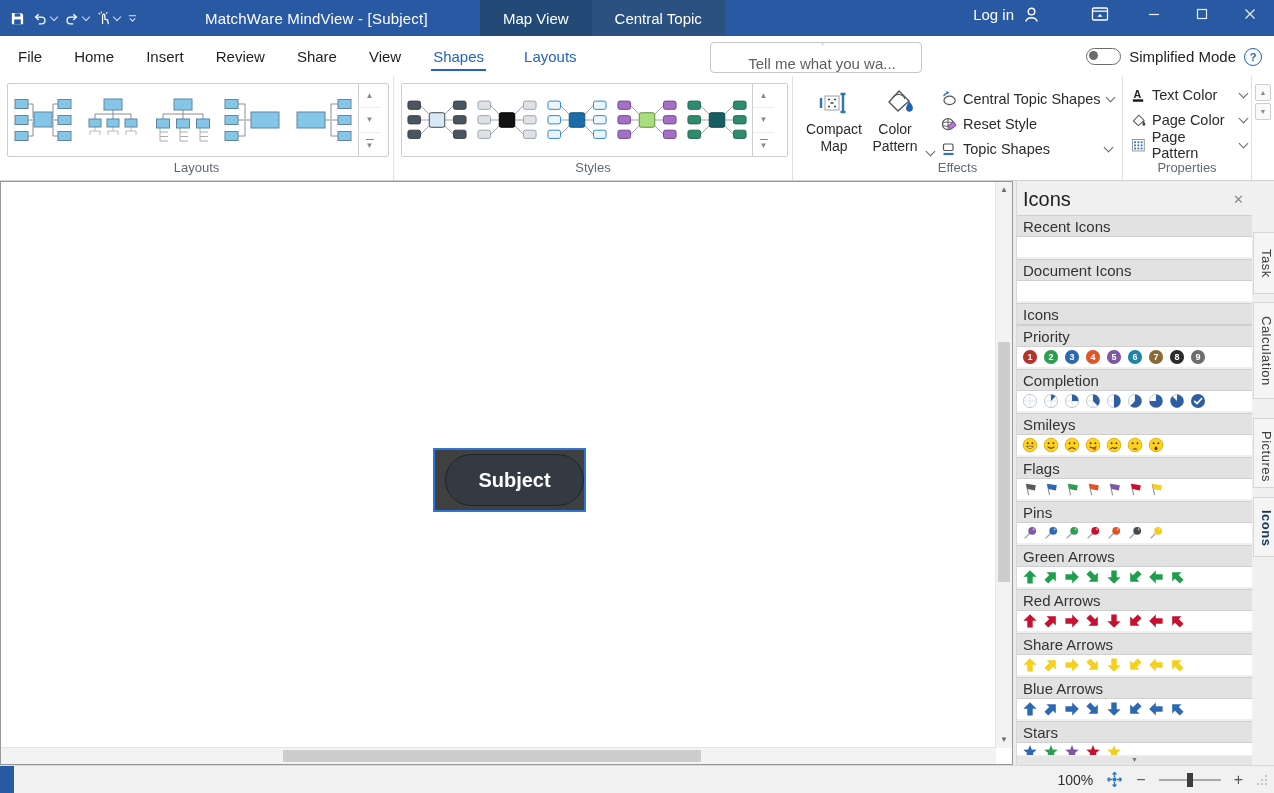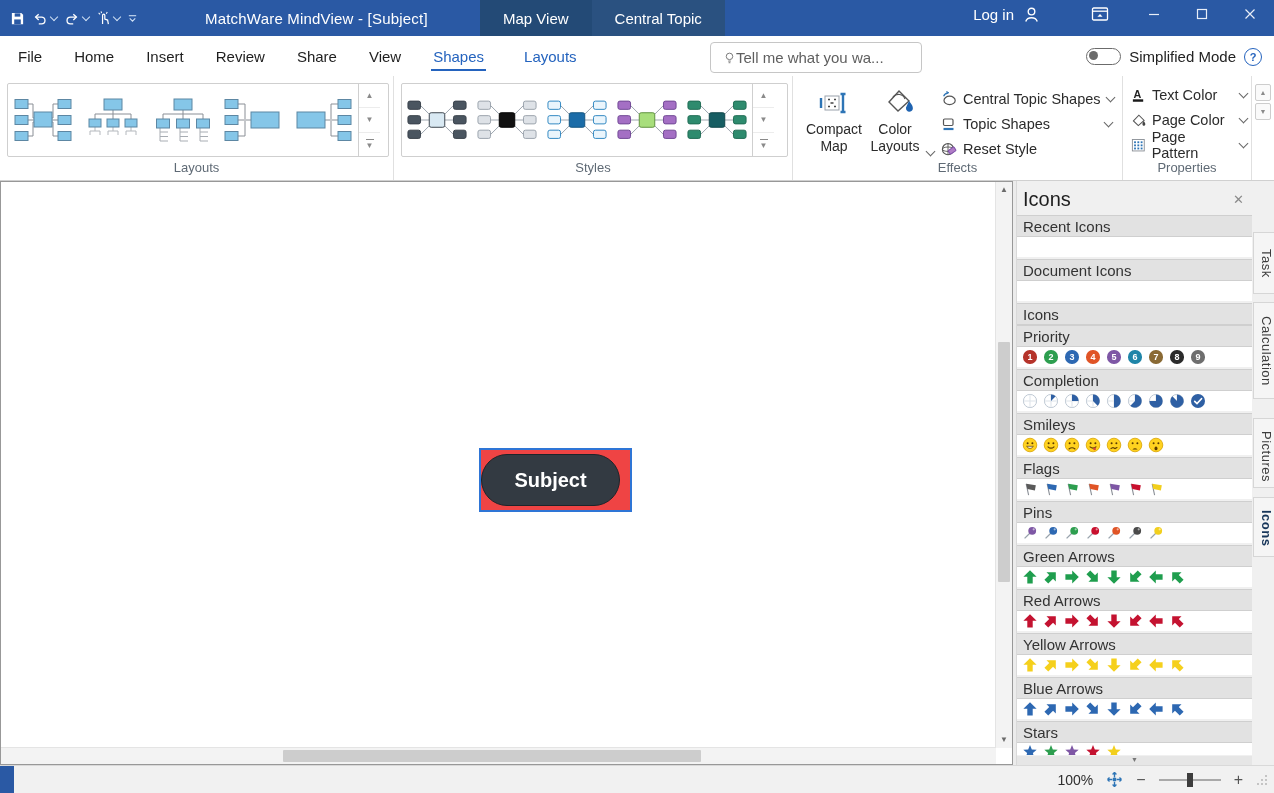--- a/index.html
+++ b/index.html
@@ -21,21 +21,21 @@
   .winbtn{width:48px;height:36px;display:flex;align-items:center;justify-content:center;}
   .rdo{width:44px;height:36px;display:flex;align-items:center;justify-content:center;margin-right:8px;}
   
   .ribbon-tabs{position:absolute;top:36px;left:0;right:0;height:40px;background:#fff;display:flex;align-items:center;}
   .rtab{margin:0 14px;font-size:15px;color:#1e1e1e;height:100%;display:flex;align-items:center;position:relative;padding:0 2px;}
   .rtab:first-child{margin-left:16px;}
   .rtab.active{color:#2463be;}
   .rtab.active::after{content:"";position:absolute;bottom:5px;left:0;right:0;height:2px;background:#2463be;}
   .rtab.contextual{color:#2463be;margin-left:22px;}
   .tellme{position:absolute;left:710px;top:6px;width:198px;height:29px;border:1px solid #c6c6c6;border-radius:4px;
-          display:flex;align-items:center;padding-left:12px;color:#5f5f5f;font-size:15px;background:#fff;}
+          display:flex;align-items:center;gap:9px;padding-left:12px;color:#5f5f5f;font-size:15px;background:#fff;flex-direction:column;}
   .simplified{position:absolute;right:12px;top:6px;height:29px;display:flex;align-items:center;gap:8px;font-size:15px;color:#222;}
   .toggle{width:33px;height:15px;border:1.5px solid #6b6b6b;border-radius:9px;position:relative;}
   .toggle .knob{position:absolute;left:2px;top:1.5px;width:9px;height:9px;border-radius:50%;background:#6b6b6b;}
   .helpq{width:16px;height:16px;border:1.5px solid #2463be;border-radius:50%;color:#2463be;font-size:11px;font-weight:bold;
          display:flex;align-items:center;justify-content:center;}
   
   .ribbon-body{position:absolute;top:76px;left:0;right:0;height:105px;background:#fff;border-bottom:1px solid #d0d0d0;
                display:flex;box-sizing:border-box;}
   .rgroup{position:relative;height:100%;border-right:1px solid #e0e0e0;box-sizing:border-box;}
   .glabel{position:absolute;bottom:5px;left:0;right:0;text-align:center;font-size:13px;color:#5f6a75;}
@@ -60,21 +60,21 @@
           font-size:7px;color:#8a8a8a;background:#fafafa;}
   
   .workspace{position:absolute;top:181px;left:0;right:0;bottom:28px;background:#ececec;}
   .canvas{position:absolute;left:0;top:0;width:1013px;height:584px;background:#fff;border:1px solid #989898;box-sizing:border-box;}
   .vsb{position:absolute;right:0;top:0;width:16px;bottom:16px;background:#f3f3f3;border-left:1px solid #e4e4e4;}
   .vsb .sb-arrow{position:absolute;left:0;right:0;text-align:center;font-size:8px;color:#6b6b6b;line-height:16px;height:16px;}
   .vsb .thumb{position:absolute;left:2px;right:2px;top:160px;height:240px;background:#cdcdcd;border-radius:1px;}
   .hsb{position:absolute;left:0;right:16px;bottom:0;height:16px;background:#f3f3f3;border-top:1px solid #e4e4e4;}
   .hsb .thumb{position:absolute;top:2px;bottom:2px;left:282px;width:418px;background:#cdcdcd;border-radius:1px;}
   .subject-sel{position:absolute;left:432px;top:266px;width:149px;height:60px;border:2px solid #2e75d6;
-               display:flex;align-items:center;justify-content:flex-start;background:#ef4444;margin-left:46px;}
+               display:flex;align-items:center;justify-content:flex-end;background:#404040;}
   .subject-node{width:137px;height:50px;background:#333a42;border:1px solid #1f242a;border-radius:26px;
                 display:flex;align-items:center;justify-content:center;color:#fff;font-weight:bold;font-size:20px;}
   
   .icons-panel{position:absolute;left:1016px;width:236px;top:0;bottom:0;background:#f0f0f0;overflow:hidden;
                border-left:1px solid #d9d9d9;box-sizing:border-box;}
   .panel-head{height:32px;display:flex;align-items:center;justify-content:space-between;padding:2px 8px 0 6px;
               font-size:20px;color:#1e1e1e;}
   .panel-x{font-size:13px;color:#8a8a8a;}
   .sec-h{height:20px;background:#e2e2e2;border-top:1px solid #cfcfcf;border-bottom:1px solid #cfcfcf;
          font-size:15px;color:#333;padding-left:6px;display:flex;align-items:center;}
@@ -372,50 +372,50 @@
         </div>
         <div class="bigbtn">
           <span class="bicon">
             <svg width="34" height="32" viewBox="0 0 34 32">
                 <path d="M6 15 L16 4 L26 14 L15 24 Z" fill="#fff" stroke="#555" stroke-width="1.4"></path>
                 <path d="M10 10 a7 7 0 0 1 12 2" fill="none" stroke="#555" stroke-width="1.2"></path>
                 <path d="M26 14 C30 18.5 31 22 28.5 24 C26 26 22.5 24 23 20.5 Z" fill="#1f63b0"></path>
               </svg>
           </span>
           <span class="cs-label">
-            <span style="width:58px;white-space:pre-line;">Color Layouts</span>
+            <span style="width:58px;white-space:pre-line;">Color Pattern</span>
             <span class="chev"></span>
           </span>
         </div>
         <div class="smallstack" style="width:212px;">
           <div class="smallbtn">
             <svg width="16" height="16" viewBox="0 0 16 16">
                 <path d="M2.6 5.2 A6 6 0 0 1 7.6 1.6" fill="none" stroke="#2e75b6" stroke-width="1.2"></path>
                 <path d="M7.6 1.6 l-2.2 -1.2 M7.6 1.6 l-2.4 1.4" stroke="#2e75b6" stroke-width="1"></path>
                 <ellipse cx="8.6" cy="9.4" rx="5.6" ry="4.2" fill="#fff" stroke="#555" stroke-width="1.2"></ellipse>
               </svg>
             <span>Central Topic Shapes</span>
             <span class="chev"></span>
           </div>
           <div class="smallbtn">
             <svg width="16" height="16" viewBox="0 0 16 16">
-                <rect x="2.5" y="3" width="9.5" height="6.5" rx="1.2" fill="#fff" stroke="#555" stroke-width="1.2"></rect>
-                <path d="M2.5 13 h10" stroke="#2e75b6" stroke-width="2.2"></path>
-              </svg>
-            <span>Topic Shapes</span>
-            <span class="chev mlauto"></span>
-          </div>
-          <div class="smallbtn">
-            <svg width="16" height="16" viewBox="0 0 16 16">
                 <circle cx="7" cy="8.2" r="5.6" fill="none" stroke="#555" stroke-width="1.1"></circle>
                 <ellipse cx="7" cy="8.2" rx="5.6" ry="2.2" fill="none" stroke="#555" stroke-width="0.9"></ellipse>
                 <path d="M7 2.6 v11.2" stroke="#555" stroke-width="0.9"></path>
                 <rect x="7.6" y="7.4" width="7" height="4.4" rx="0.8" transform="rotate(-35 11 9.6)" fill="#b07cc6" stroke="#7d4fa8"></rect>
               </svg>
             <span>Reset Style</span>
+          </div>
+          <div class="smallbtn">
+            <svg width="16" height="16" viewBox="0 0 16 16">
+                <rect x="2.5" y="3" width="9.5" height="6.5" rx="1.2" fill="#fff" stroke="#555" stroke-width="1.2"></rect>
+                <path d="M2.5 13 h10" stroke="#2e75b6" stroke-width="2.2"></path>
+              </svg>
+            <span>Topic Shapes</span>
+            <span class="chev mlauto"></span>
           </div>
         </div>
       </div>
       <div class="glabel">Effects</div>
     </div>
 
     <div class="rgroup props" style="width:129px;">
       <div class="smallstack" style="margin-left:8px;padding-top:6px;">
         <div class="smallbtn">
           <svg width="15" height="16" viewBox="0 0 16 16">
@@ -818,21 +818,21 @@
               <svg viewBox="0 0 16 16" width="16" height="16">
                 <path d="M8 1.2 L14.6 7.8 H10.7 V14.6 H5.3 V7.8 H1.4 Z" fill="#c41230" transform="rotate(270 8 8)"></path>
               </svg>
             </span>
             <span class="pic">
               <svg viewBox="0 0 16 16" width="16" height="16">
                 <path d="M8 1.2 L14.6 7.8 H10.7 V14.6 H5.3 V7.8 H1.4 Z" fill="#c41230" transform="rotate(315 8 8)"></path>
               </svg>
             </span>
           </div>
-          <div class="sec-h">Yellow Arrows</div>
+          <div class="sec-h">Share Arrows</div>
           <div class="sec-r">
             <span class="pic">
               <svg viewBox="0 0 16 16" width="16" height="16">
                 <path d="M8 1.2 L14.6 7.8 H10.7 V14.6 H5.3 V7.8 H1.4 Z" fill="#f5d01c" transform="rotate(0 8 8)"></path>
               </svg>
             </span>
             <span class="pic">
               <svg viewBox="0 0 16 16" width="16" height="16">
                 <path d="M8 1.2 L14.6 7.8 H10.7 V14.6 H5.3 V7.8 H1.4 Z" fill="#f5d01c" transform="rotate(45 8 8)"></path>
               </svg>

